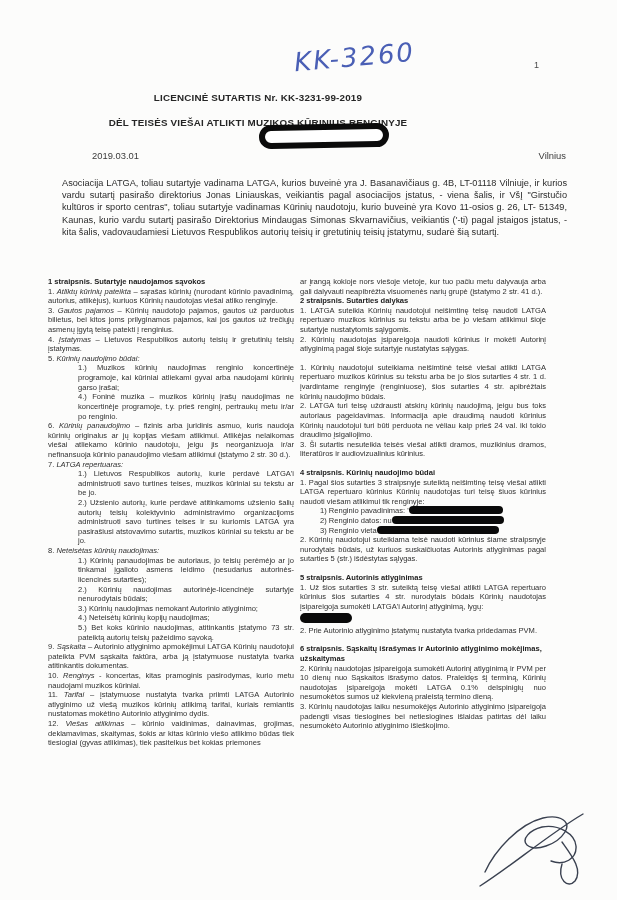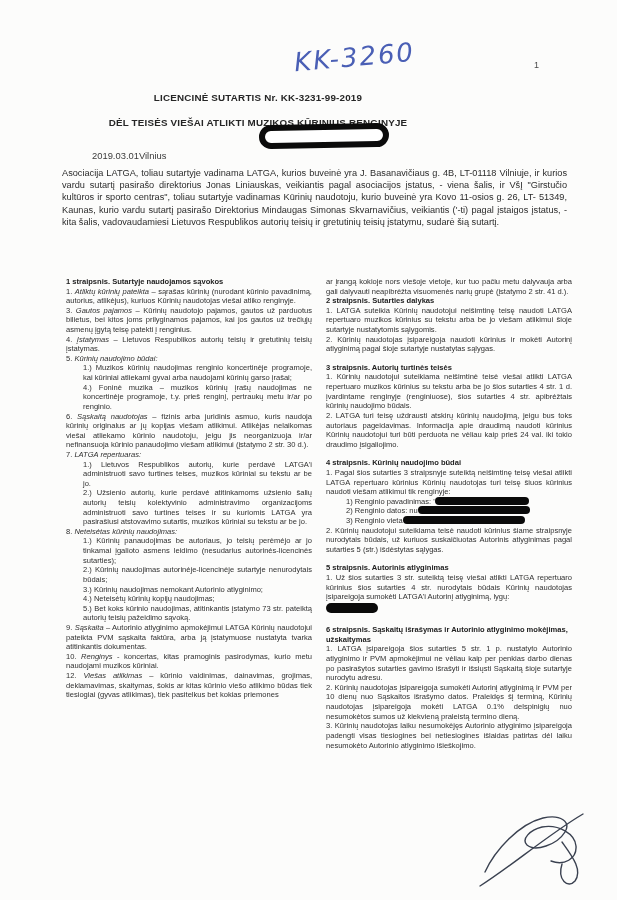--- a/index.html
+++ b/index.html
@@ -21,35 +21,35 @@
   }
   .title-1{top:92px;}
   .title-2{top:117px;}
   .redaction-oval{
     position:absolute;left:259px;top:124px;width:130px;height:24px;
     border:6px solid #0b0b0b;border-radius:14px;background:#ffffff;
     box-sizing:border-box;transform:rotate(-1deg);
   }
   .dateline{
     position:absolute;top:150px;left:62px;width:504px;
-    display:flex;font-size:9.4px;color:#3a3a3a;
+    display:flex;justify-content:space-between;font-size:9.4px;color:#3a3a3a;
   }
   .dateline .date{padding-left:30px;}
   .intro{
-    position:absolute;top:167px;left:62px;width:505px;
+    position:absolute;top:177px;left:62px;width:505px;
     font-size:9.2px;line-height:1.33;text-align:justify;color:#2c2c2c;
   }
   .columns{
-    position:absolute;top:277px;left:66px;width:506px;
-    display:flex;gap:14px;
+    position:absolute;top:277px;left:48px;width:506px;
+    display:flex;gap:6px;
   }
   .col{width:246px;font-size:7.55px;line-height:1.275;color:#303030;}
   .blk{text-align:justify;}
   .blk.h{font-weight:bold;text-align:left;color:#222;}
-  .blk.sub{margin-left:17px;}
+  .blk.sub{margin-left:30px;}
   .blk.subn{margin-left:20px;text-align:left;}
   .blk.gap{height:9px;}
   .blk.rl{text-align:left;line-height:1.1;padding:1px 0;}
   .it{font-style:italic;}
   .redact-inline{
     display:inline-block;height:8px;background:#0a0a0a;border-radius:4px;
     vertical-align:middle;transform:translateY(-1px);
   }
   .redact-bar{display:inline-block;height:10px;background:#0a0a0a;border-radius:5px;}
   .signature{position:absolute;right:28px;top:812px;width:112px;height:78px;}
@@ -76,57 +76,58 @@
 
 <div class="columns">
   <div class="col" id="col-left">
       <div class="blk h">1 straipsnis. Sutartyje naudojamos sąvokos</div>
       <div class="blk p"><span>1.   </span><span class="it">Atliktų kūrinių pateikta</span><span> – sąrašas kūrinių (nurodant kūrinio pavadinimą, autorius, atlikėjus), kuriuos Kūrinių naudotojas viešai atliko renginyje.</span></div>
       <div class="blk p"><span>3.   </span><span class="it">Gautos pajamos</span><span> – Kūrinių naudotojo pajamos, gautos už parduotus bilietus, bei kitos joms prilyginamos pajamos, kai jos gautos už trečiųjų asmenų įgytą teisę patekti į renginius.</span></div>
       <div class="blk p"><span>4.   </span><span class="it">Įstatymas</span><span> – Lietuvos Respublikos autorių teisių ir gretutinių teisių įstatymas.</span></div>
       <div class="blk p"><span>5.   </span><span class="it">Kūrinių naudojimo būdai:</span></div>
       <div class="blk sub"><span>1.)  Muzikos kūrinių naudojimas renginio koncertinėje programoje, kai kūriniai atliekami gyvai arba naudojami kūrinių garso įrašai;</span></div>
       <div class="blk sub"><span>4.)  Foninė muzika – muzikos kūrinių įrašų naudojimas ne koncertinėje programoje, t.y. prieš renginį, pertraukų metu ir/ar po renginio.</span></div>
-      <div class="blk p"><span>6.   </span><span class="it">Sąskaitą naudotojas</span><span> – fizinis arba juridinis asmuo, kuris naudoja kūrinių originalus ar jų kopijas viešam atlikimui. Atlikėjas nelaikomas viešai atliekamo kūrinio naudotoju, jeigu jis neorganizuoja ir/ar nefinansuoja kūrinio panaudojimo viešam atlikimui (įstatymo 2 str. 30 d.).</span></div>
+      <div class="blk p"><span>6.   </span><span class="it">Kūrinių panaudojimo</span><span> – fizinis arba juridinis asmuo, kuris naudoja kūrinių originalus ar jų kopijas viešam atlikimui. Atlikėjas nelaikomas viešai atliekamo kūrinio naudotoju, jeigu jis neorganizuoja ir/ar nefinansuoja kūrinio panaudojimo viešam atlikimui (įstatymo 2 str. 30 d.).</span></div>
       <div class="blk p"><span>7.   </span><span class="it">LATGA repertuaras:</span></div>
       <div class="blk sub"><span>1.)  Lietuvos Respublikos autorių, kurie perdavė LATGA'i administruoti savo turtines teises, muzikos kūriniai su tekstu ar be jo.</span></div>
       <div class="blk sub"><span>2.)  Užsienio autorių, kurie perdavė atitinkamoms užsienio šalių autorių teisių kolektyvinio administravimo organizacijoms administruoti savo turtines teises ir su kuriomis LATGA yra pasirašiusi atstovavimo sutartis, muzikos kūriniai su tekstu ar be jo.</span></div>
       <div class="blk p"><span>8.   </span><span class="it">Neteisėtas kūrinių naudojimas:</span></div>
       <div class="blk sub"><span>1.)  Kūrinių panaudojimas be autoriaus, jo teisių perėmėjo ar jo tinkamai įgalioto asmens leidimo (nesudarius autorinės-licencinės sutarties);</span></div>
       <div class="blk sub"><span>2.)  Kūrinių naudojimas autorinėje-licencinėje sutartyje nenurodytais būdais;</span></div>
       <div class="blk sub"><span>3.)  Kūrinių naudojimas nemokant Autorinio atlyginimo;</span></div>
       <div class="blk sub"><span>4.)  Neteisėtų kūrinių kopijų naudojimas;</span></div>
       <div class="blk sub"><span>5.)  Bet koks kūrinio naudojimas, atitinkantis įstatymo 73 str. pateiktą autorių teisių pažeidimo sąvoką.</span></div>
       <div class="blk p"><span>9.   </span><span class="it">Sąskaita</span><span> – Autorinio atlyginimo apmokėjimui LATGA Kūrinių naudotojui pateikta PVM sąskaita faktūra, arba ją įstatymuose nustatyta tvarka atitinkantis dokumentas.</span></div>
       <div class="blk p"><span>10.  </span><span class="it">Renginys</span><span> - koncertas, kitas pramoginis pasirodymas, kurio metu naudojami muzikos kūriniai.</span></div>
+      <div class="blk p"><span>11.  </span><span class="it">Tarifai</span><span> – įstatymuose nustatyta tvarka priimti LATGA Autorinio atlyginimo už viešą muzikos kūrinių atlikimą tarifai, kuriais remiantis nustatomas mokėtino Autorinio atlyginimo dydis.</span></div>
       <div class="blk p"><span>12.  </span><span class="it">Viešas atlikimas</span><span> – kūrinio vaidinimas, dainavimas, grojimas, deklamavimas, skaitymas, šokis ar kitas kūrinio viešo atlikimo būdas tiek tiesiogiai (gyvas atlikimas), tiek pasitelkus bet kokias priemones</span></div>
     </div>
   <div class="col" id="col-right">
       <div class="blk p"><span>ar įrangą kokioje nors viešoje vietoje, kur tuo pačiu metu dalyvauja arba gali dalyvauti neapibrėžta visuomenės narių grupė (įstatymo 2 str. 41 d.).</span></div>
       <div class="blk h">2 straipsnis. Sutarties dalykas</div>
       <div class="blk p"><span>1.   LATGA suteikia Kūrinių naudotojui neišimtinę teisę naudoti LATGA repertuaro muzikos kūrinius su tekstu arba be jo viešam atlikimui šioje sutartyje nustatytomis sąlygomis.</span></div>
       <div class="blk p"><span>2.   Kūrinių naudotojas įsipareigoja naudoti kūrinius ir mokėti Autorinį atlyginimą pagal šioje sutartyje nustatytas sąlygas.</span></div>
       <div class="blk gap"></div>
-      <div class="blk h">3 straipsnis. Autorių turtinės teisės</div>
       <div class="blk p"><span>1.   Kūrinių naudotojui suteikiama neišimtinė teisė viešai atlikti LATGA repertuaro muzikos kūrinius su tekstu arba be jo šios sutarties 4 str. 1 d. įvardintame renginyje (renginiuose), šios sutarties 4 str. apibrėžtais kūrinių naudojimo būdais.</span></div>
       <div class="blk p"><span>2.   LATGA turi teisę uždrausti atskirų kūrinių naudojimą, jeigu bus toks autoriaus pageidavimas. Informacija apie draudimą naudoti kūrinius Kūrinių naudotojui turi būti perduota ne vėliau kaip prieš 24 val. iki tokio draudimo įsigaliojimo.</span></div>
+      <div class="blk p"><span>3.   Ši sutartis nesuteikia teisės viešai atlikti dramos, muzikinius dramos, literatūros ir audiovizualinius kūrinius.</span></div>
       <div class="blk gap"></div>
       <div class="blk h">4 straipsnis. Kūrinių naudojimo būdai</div>
       <div class="blk p"><span>1.   Pagal šios sutarties 3 straipsnyje suteiktą neišimtinę teisę viešai atlikti LATGA repertuaro kūrinius Kūrinių naudotojas turi teisę šiuos kūrinius naudoti viešam atlikimui tik renginyje:</span></div>
       <div class="blk subn"><span>1)   Renginio pavadinimas: '</span><span class="redact-inline" style="width: 94px;"></span></div>
       <div class="blk subn"><span>2)   Renginio datos: nu</span><span class="redact-inline" style="width: 112px;"></span></div>
       <div class="blk subn"><span>3)   Renginio vieta</span><span class="redact-inline" style="width: 122px;"></span></div>
       <div class="blk p"><span>2.   Kūrinių naudotojui suteikiama teisė naudoti kūrinius šiame straipsnyje nurodytais būdais, už kuriuos suskaičiuotas Autorinis atlyginimas pagal sutarties 5 (str.) išdėstytas sąlygas.</span></div>
       <div class="blk gap"></div>
       <div class="blk h">5 straipsnis. Autorinis atlyginimas</div>
       <div class="blk p"><span>1.   Už šios sutarties 3 str. suteiktą teisę viešai atlikti LATGA repertuaro kūrinius šios sutarties 4 str. nurodytais būdais Kūrinių naudotojas įsipareigoja sumokėti LATGA'i Autorinį atlyginimą, lygų:</span></div>
       <div class="blk rl"><span class="redact-bar" style="width: 52px;"></span></div>
+      <div class="blk p"><span>2.   Prie Autorinio atlyginimo įstatymų nustatyta tvarka pridedamas PVM.</span></div>
       <div class="blk gap"></div>
       <div class="blk h">6 straipsnis. Sąskaitų išrašymas ir Autorinio atlyginimo mokėjimas, užskaitymas</div>
-      <div class="blk p"><span>1.   LATGA įsipareigoja šios sutarties 5 str. 1 p. nustatyto Autorinio atlyginimo ir PVM apmokėjimui ne vėliau kaip per penkias darbo dienas po pasirašytos sutarties gavimo išrašyti ir išsiųsti Sąskaitą šioje sutartyje nurodytu adresu.</span></div>
       <div class="blk p"><span>2.   Kūrinių naudotojas įsipareigoja sumokėti Autorinį atlyginimą ir PVM per 10 dienų nuo Sąskaitos išrašymo datos. Praleidęs šį terminą, Kūrinių naudotojas įsipareigoja mokėti LATGA 0.1% delspinigių nuo nesumokėtos sumos už kiekvieną praleistą termino dieną.</span></div>
       <div class="blk p"><span>3.   Kūrinių naudotojas laiku nesumokėjęs Autorinio atlyginimo įsipareigoja padengti visas tiesiogines bei netiesiogines išlaidas patirtas dėl laiku nesumokėto Autorinio atlyginimo išieškojimo.</span></div>
     </div>
 </div>
 
 <div class="signature">
   <svg viewBox="0 0 112 78" xmlns="http://www.w3.org/2000/svg">
     <g fill="none" stroke="#3a4150" stroke-width="1.4" stroke-linecap="round">
       <path d="M8,60 C18,38 42,12 66,6 C84,2 94,10 88,20 C80,33 58,40 50,33 C44,27 53,18 65,15 C82,12 98,22 99,34 C100,47 87,54 74,49"></path>
       <path d="M3,74 C32,56 72,22 106,2"></path>

